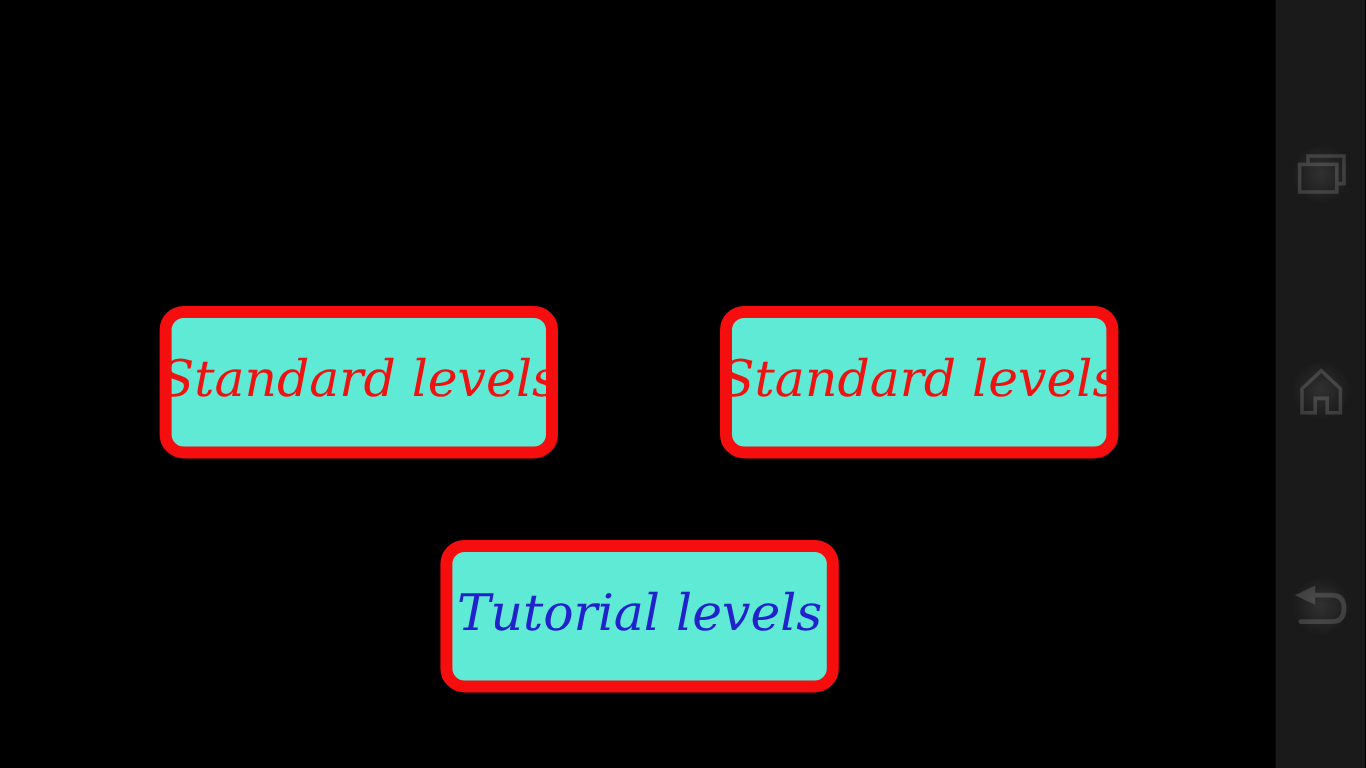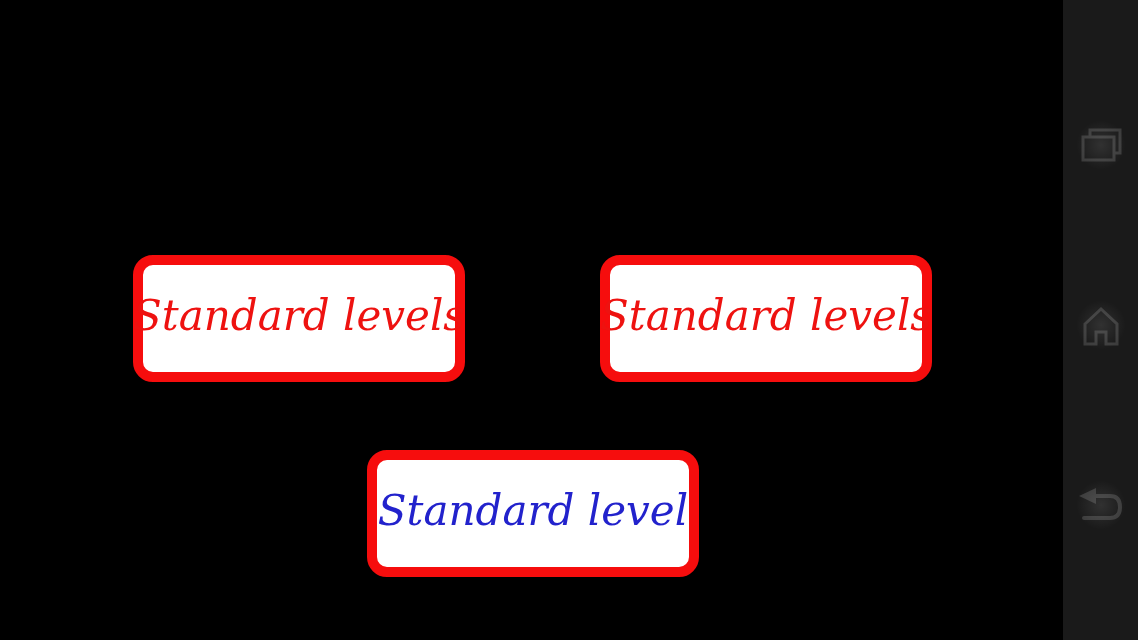--- a/index.html
+++ b/index.html
@@ -10,21 +10,21 @@
     background: #000000;
     overflow: hidden;
     font-family: "DejaVu Serif", serif;
   }
   
   .level-btn {
     position: absolute;
     width: 332px;
     height: 127px;
     box-sizing: border-box;
-    background: #ffffff;
+    background: #5eead4;
     border: 10px solid #f60d0d;
     border-radius: 20px;
     display: flex;
     align-items: center;
     justify-content: center;
     cursor: pointer;
     padding: 0;
   }
   .level-btn span {
     font-family: "DejaVu Serif", serif;
@@ -79,21 +79,21 @@
 
   <button class="level-btn btn-standard">
     <span>Standard levels</span>
   </button>
 
   <button class="level-btn btn-relaxing">
     <span>Standard levels</span>
   </button>
 
   <button class="level-btn btn-tutorial">
-    <span>Standard level</span>
+    <span>Tutorial levels</span>
   </button>
 
   <div class="navbar">
 
     <div class="nav-icon icon-recents">
       <span>
         <svg width="44" height="38" viewBox="0 0 44 38">
           <path d="M11 11 V4 H41 V27 H35" fill="none" stroke="#3c3c3c" stroke-width="3"></path>
           <rect x="4" y="11" width="31" height="23" fill="none" stroke="#3c3c3c" stroke-width="3"></rect>
         </svg>

